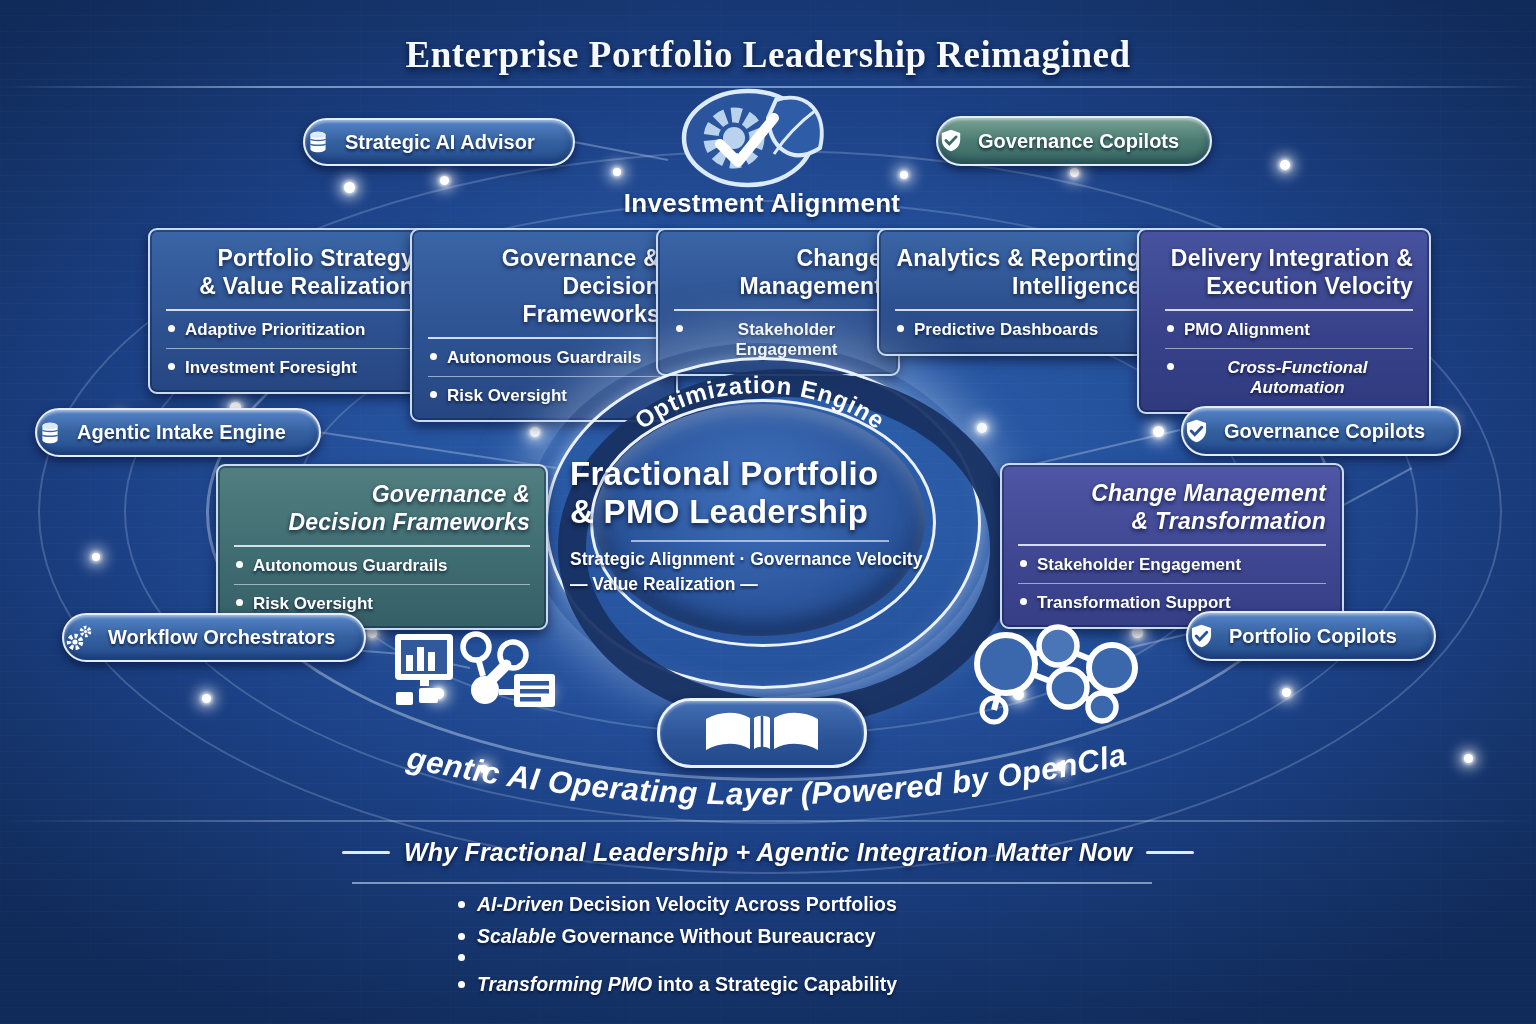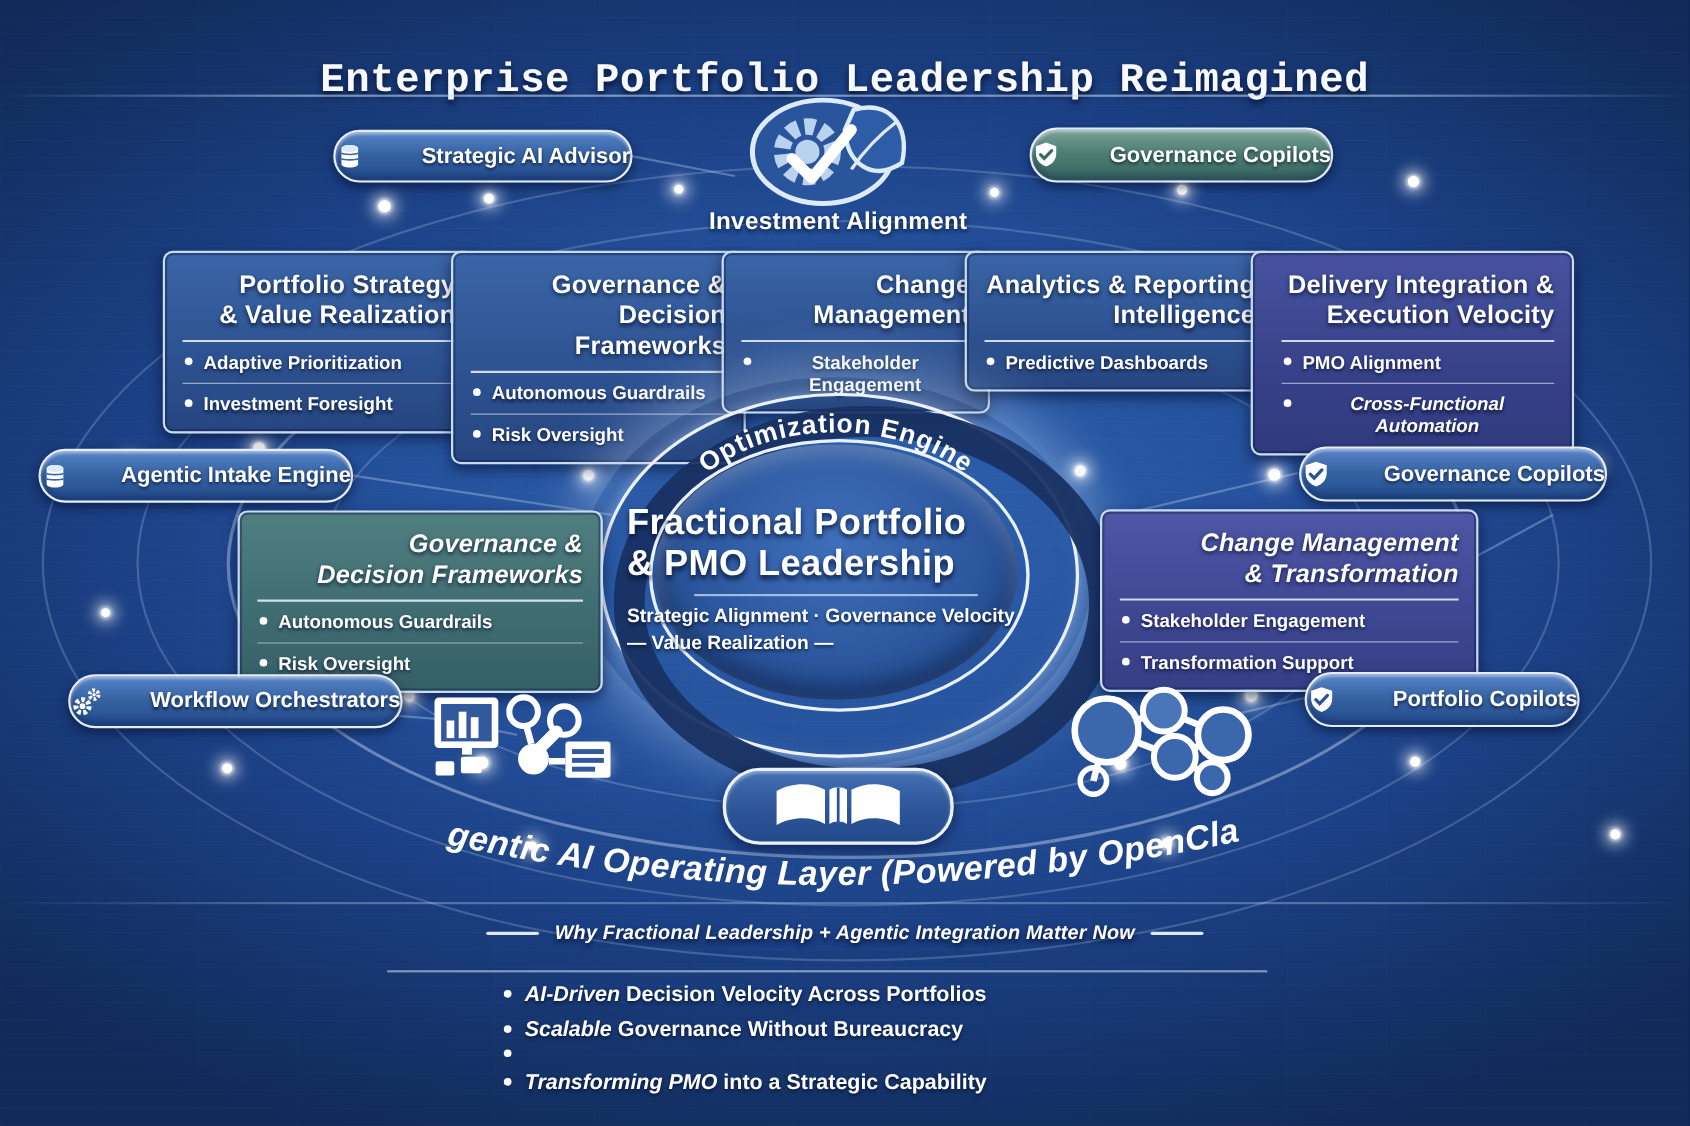--- a/index.html
+++ b/index.html
@@ -9,30 +9,30 @@
     background:
       radial-gradient(ellipse 1100px 620px at 50% 46%, #2f62ae 0%, #24509b 38%, #1b3f83 62%, #143267 85%, #102a59 100%);
   }
   .texture{position:absolute;inset:0;pointer-events:none;opacity:.6;
     background:
       repeating-linear-gradient(0deg, rgba(255,255,255,.035) 0 1px, transparent 1px 16px),
       repeating-linear-gradient(90deg, rgba(255,255,255,.02) 0 1px, transparent 1px 90px);
   }
   .hline{position:absolute;left:0;width:100%;height:2px;
     background:linear-gradient(90deg, rgba(200,222,248,0) 0%, rgba(200,222,248,.55) 18%, rgba(200,222,248,.55) 82%, rgba(200,222,248,0) 100%);}
-  .page-title{position:absolute;top:28px;left:0;width:100%;text-align:center;
-    font-family:Liberation Mono, monospace;font-weight:bold;font-size:37px;letter-spacing:.5px;
+  .page-title{position:absolute;top:8px;left:0;width:100%;text-align:center;
+    font-family:Liberation Serif, serif;font-weight:bold;font-size:37px;letter-spacing:.5px;
     color:#f6f9fe;text-shadow:0 3px 6px rgba(0,10,35,.8);}
   
   .ring{position:absolute;border-radius:50%;border:2px solid rgba(210,228,250,.22);}
   .ring.bright{border-color:rgba(222,236,252,.4);border-width:3px;}
   .dot{position:absolute;border-radius:50%;background:#fff;
     box-shadow:0 0 14px 5px rgba(255,255,255,.75), 0 0 4px 1px rgba(255,255,255,.95);}
   
-  .pill{position:absolute;display:flex;align-items:center;justify-content:space-between;gap:14px;
+  .pill{position:absolute;display:flex;align-items:center;justify-content:flex-start;gap:14px;
     border-radius:999px;border:2px solid #e4edf9;
     background:linear-gradient(180deg,#5584c9 0%,#35619f 48%,#254e92 100%);
     box-shadow:0 4px 10px rgba(0,10,40,.55), inset 0 2px 3px rgba(255,255,255,.5), inset 0 -4px 8px rgba(8,28,70,.45);
     font-weight:bold;font-size:20px;text-shadow:0 2px 3px rgba(0,12,40,.7);white-space:nowrap;}
   .pill.teal{background:linear-gradient(180deg,#7aa396 0%,#4a7a70 50%,#3a6a63 100%);}
   .pill svg{flex:0 0 auto;}
   
   .card{position:absolute;border-radius:9px;border:2px solid #c9dbf1;
     background:linear-gradient(180deg,#3a65a6 0%,#2d5190 60%,#264681 100%);
     box-shadow:0 5px 12px rgba(0,10,40,.55), inset 0 0 0 2px rgba(9,28,66,.4);
@@ -63,25 +63,25 @@
     background:radial-gradient(ellipse at 50% 38%, #3f6fba 0%, #2c579e 55%, #1f417f 100%);
     box-shadow:inset 0 8px 18px rgba(255,255,255,.25), inset 0 -12px 22px rgba(6,22,58,.55);}
   .medal-text{position:absolute;left:570px;top:455px;width:380px;text-align:left;}
   .medal-title{font-weight:bold;font-size:33px;line-height:1.14;white-space:pre-line;letter-spacing:.3px;
     text-shadow:0 3px 5px rgba(0,12,40,.8);}
   .medal-div{margin:10px auto 7px;width:68%;height:1.5px;background:rgba(225,238,252,.65);}
   .medal-sub{font-weight:bold;font-size:17.5px;text-shadow:0 2px 3px rgba(0,12,40,.75);}
   .medal-sub2{font-weight:bold;font-size:17.5px;margin-top:4px;text-shadow:0 2px 3px rgba(0,12,40,.75);}
   .curve-svg{position:absolute;pointer-events:none;}
   .curve-svg text{font-family:"Liberation Sans",sans-serif;}
-  .caption{position:absolute;font-weight:bold;font-size:22px;text-shadow:0 2px 4px rgba(0,12,40,.8);letter-spacing:.3px;}
+  .caption{position:absolute;font-weight:bold;font-size:26px;text-shadow:0 2px 4px rgba(0,12,40,.8);letter-spacing:.3px;}
   
   .why-head{position:absolute;top:838px;left:0;width:100%;display:flex;align-items:center;justify-content:center;gap:14px;}
   .why-head .dashline{width:48px;height:3px;background:#dfeafa;border-radius:2px;}
-  .why-head .txt{font-style:italic;font-weight:bold;font-size:18px;letter-spacing:.2px;
+  .why-head .txt{font-style:italic;font-weight:bold;font-size:25px;letter-spacing:.2px;
     text-shadow:0 2px 5px rgba(0,12,40,.8);}
   .why-div{position:absolute;top:882px;left:352px;width:800px;height:1.5px;background:rgba(215,232,250,.55);}
   .why-list{position:absolute;top:888px;left:458px;width:720px;}
   .why-li{display:flex;align-items:baseline;gap:12px;font-size:19.5px;padding:5px 0 4px;
     text-shadow:0 2px 3px rgba(0,12,40,.75);}
   .why-li .lead{font-weight:bold;font-style:italic;}
   .why-li .rest{font-weight:bold;}
   .icon-wrap{position:absolute;}
   .book-pill{position:absolute;left:657px;top:698px;width:204px;height:64px;border-radius:34px;
     border:3px solid #eaf2fc;background:linear-gradient(180deg,#446fb4 0%,#2b5396 60%,#224a8b 100%);

